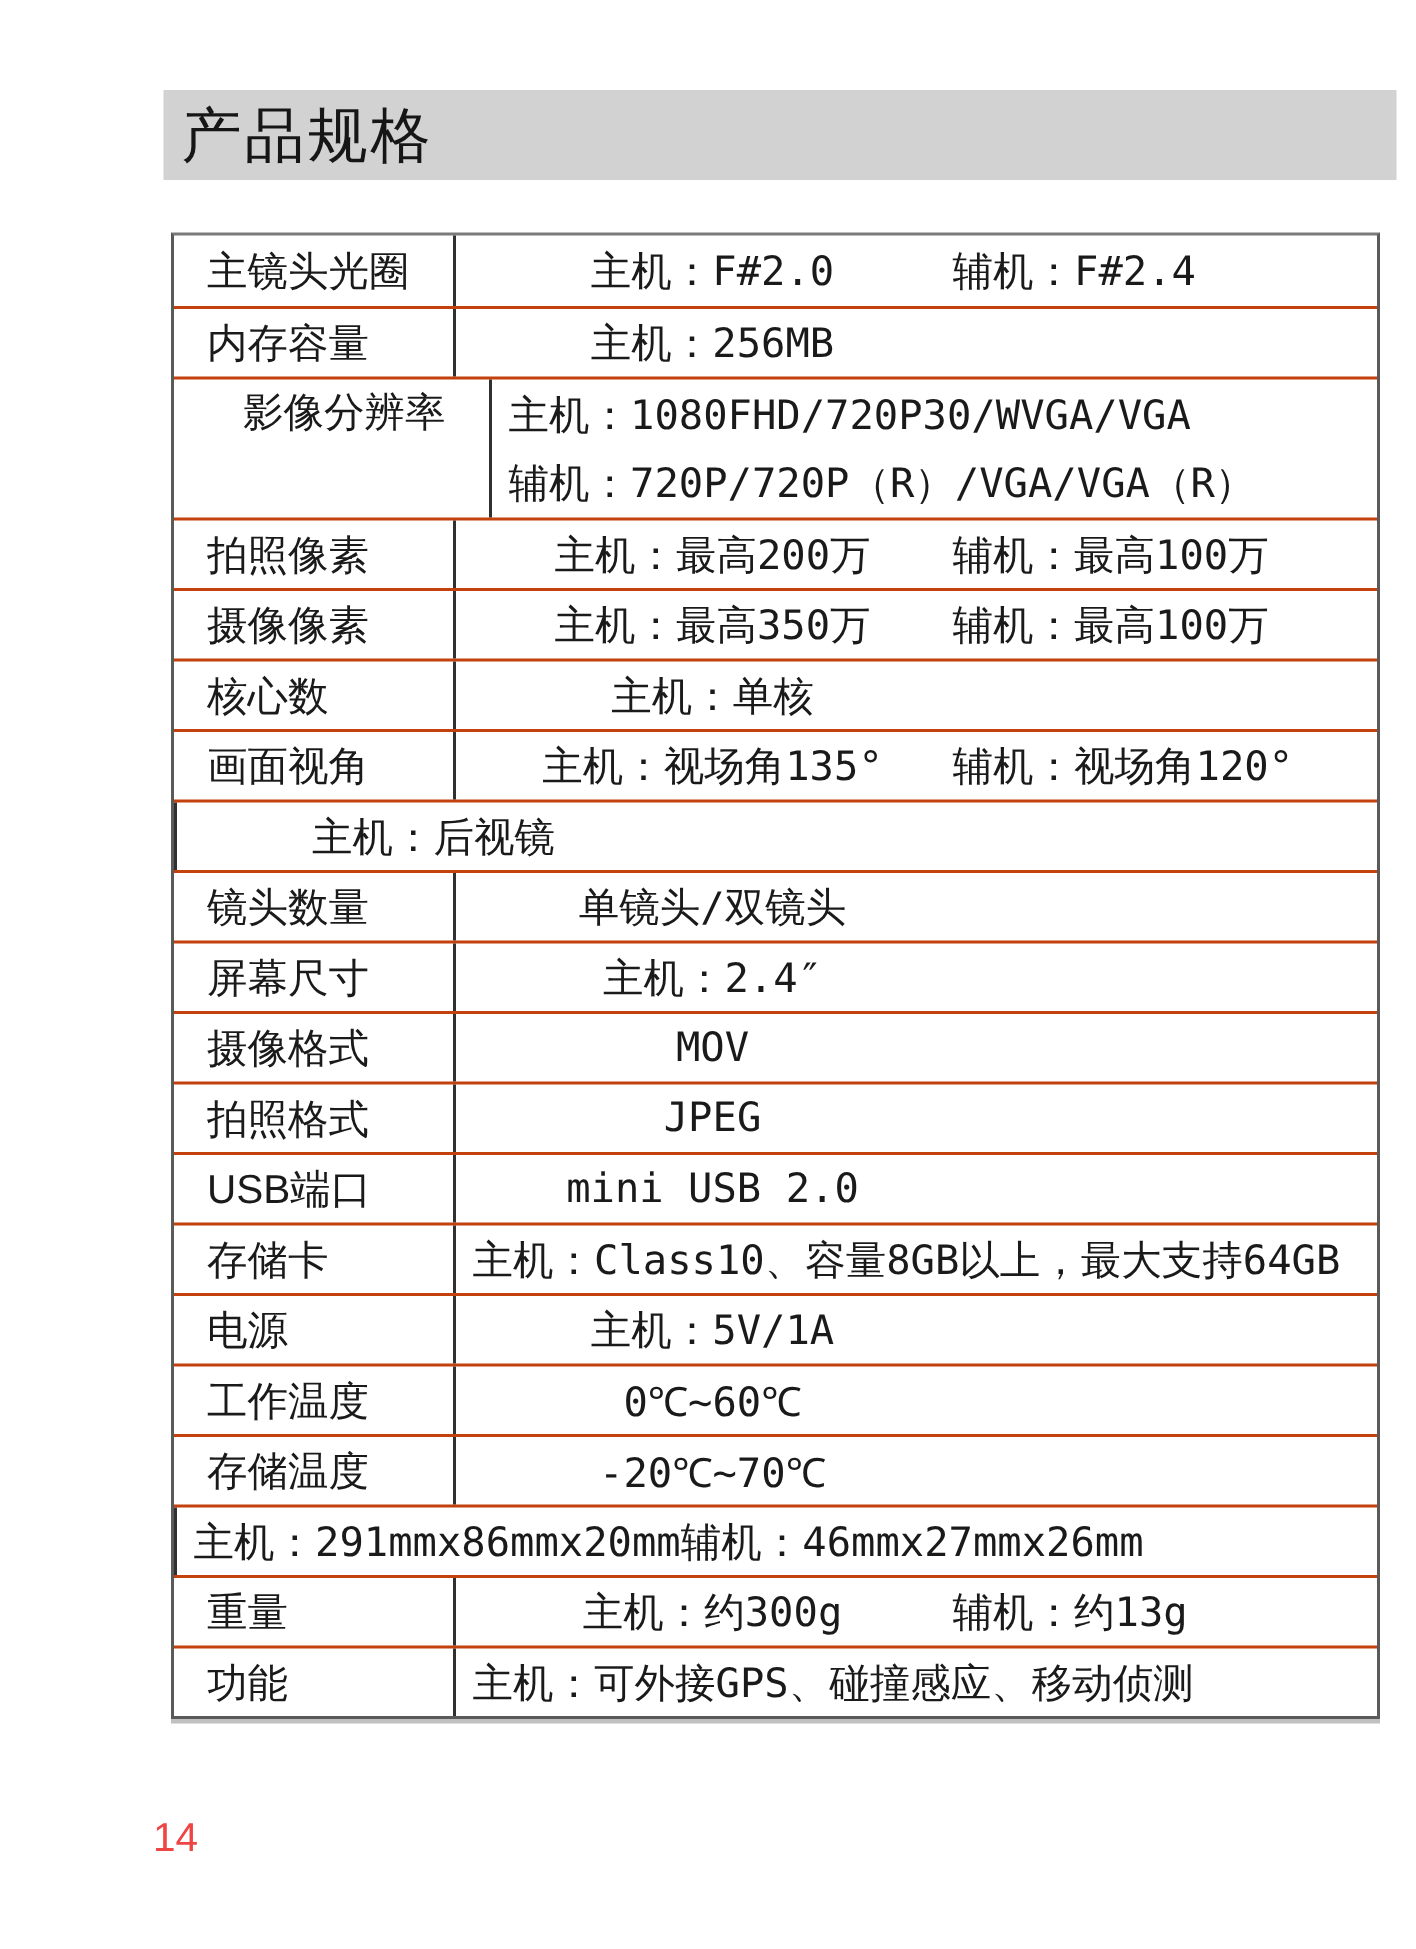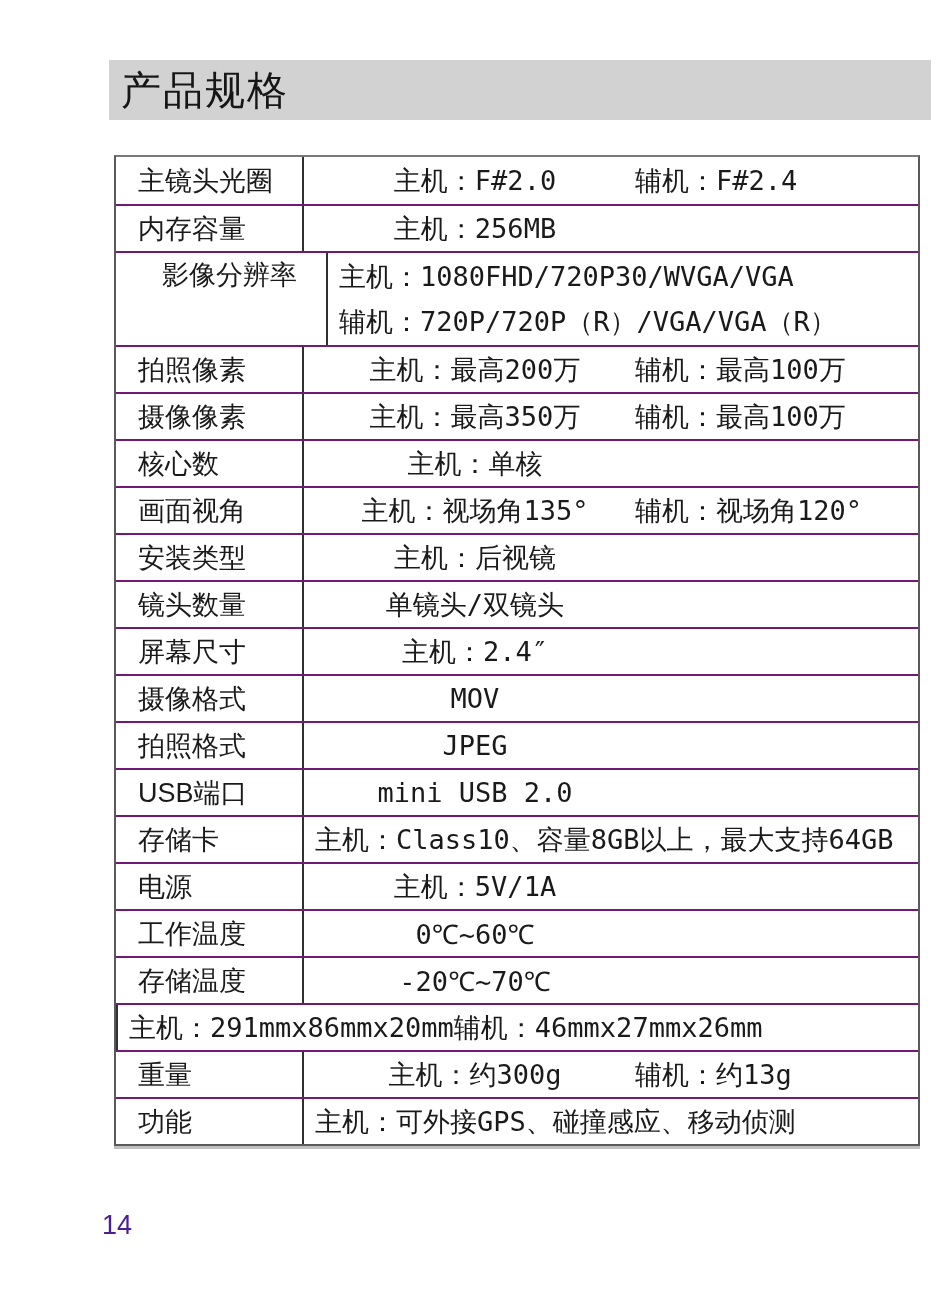--- a/index.html
+++ b/index.html
@@ -42,21 +42,21 @@
     box-sizing: border-box;
     border: 2px solid #5a5a5a;
     border-top-color: #7a7a7a;
     box-shadow: 0 3px 0 #c0c0c0;
     background: #ffffff;
   }
   .row {
     display: flex;
     box-sizing: border-box;
     height: 47px;
-    border-top: 2px solid #701a75;
+    border-top: 2px solid #c2410c;
   }
   .row:first-child { border-top: none; }
   .row.stack { height: 94px; padding-left: 24px; }
   .cell { box-sizing: border-box; text-align: center; }
   .cell.label {
     width: 186px;
     padding-left: 22px;
     font-size: 27px;
     display: flex;
     align-items: center;
@@ -82,21 +82,21 @@
     align-items: center;
     white-space: pre;
   }
   .row.stack .vline { height: 45px; }
   .vline .main { min-width: 320px; }
   .page-number {
     position: absolute;
     left: 58px;
     top: 1210px;
     font-size: 27px;
-    color: #4c1d95;
+    color: #ef4444;
   }
 </style>
 </head>
 <body>
 
 <div class="page">
 
   <div class="header-bar">
     <span class="header-title">产品规格</span>
   </div>
@@ -153,23 +153,20 @@
       </div>
       <div class="row">
         <div class="cell label">
           <span class="label-text">画面视角</span>
         </div>
         <div class="cell value">
           <div class="vline"><span class="main">主机：视场角135°</span><span class="aux">辅机：视场角120°</span></div>
         </div>
       </div>
       <div class="row">
-        <div class="cell label">
-          <span class="label-text">安装类型</span>
-        </div>
         <div class="cell value">
           <div class="vline"><span class="main">主机：后视镜</span></div>
         </div>
       </div>
       <div class="row">
         <div class="cell label">
           <span class="label-text">镜头数量</span>
         </div>
         <div class="cell value">
           <div class="vline"><span class="main">单镜头/双镜头</span></div>

